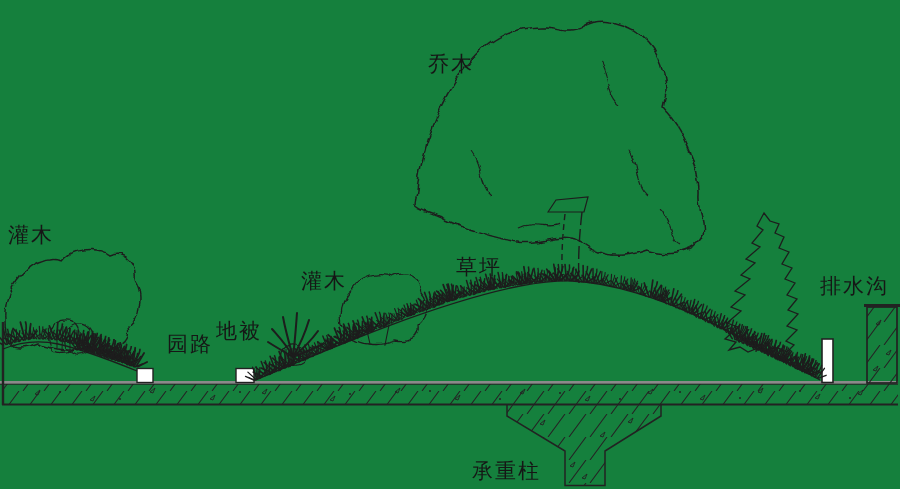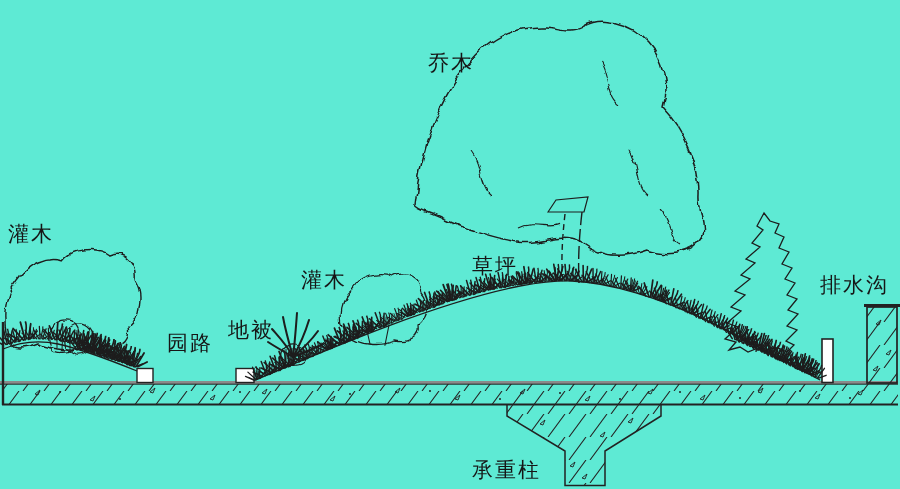--- a/index.html
+++ b/index.html
@@ -1,18 +1,18 @@
 <!DOCTYPE html>
 <html><head>
 <meta charset="utf-8">
 <style>
   html,body{margin:0;padding:0;background:#fff;}
   #stage{
-    position:relative;width:900px;height:489px;background:#5eead4;
-    overflow:hidden;font-family:Liberation Serif, serif;
+    position:relative;width:900px;height:489px;background:#15803d;
+    overflow:hidden;font-family:Liberation Sans, sans-serif;
   }
   #lineart{position:absolute;left:0;top:0;}
   .lbl{
     position:absolute;font-size:21px;line-height:1;color:#161616;
     letter-spacing:2px;white-space:nowrap;user-select:none;
   }
 </style>
 </head>
 <body>
 
@@ -294,18 +294,18 @@
       <circle cx="680" cy="392" r="1" fill="#222"></circle>
         <circle cx="740" cy="398" r="1" fill="#222"></circle>
       <circle cx="800" cy="391" r="1" fill="#222"></circle>
         <circle cx="850" cy="398" r="1" fill="#222"></circle>
     </g>
   </svg>
 
   <div class="lbl" style="left:428px;top:53px">乔木</div>
   <div class="lbl" style="left:8px;top:224px">灌木</div>
   <div class="lbl" style="left:167px;top:333px">园路</div>
-  <div class="lbl" style="left:228px;top:320px">地被</div>
+  <div class="lbl" style="left:216px;top:320px">地被</div>
   <div class="lbl" style="left:301px;top:270px">灌木</div>
-  <div class="lbl" style="left:472px;top:256px">草坪</div>
+  <div class="lbl" style="left:456px;top:256px">草坪</div>
   <div class="lbl" style="left:820px;top:275px">排水沟</div>
   <div class="lbl" style="left:472px;top:460px">承重柱</div>
 </div>
 
 </body></html>

